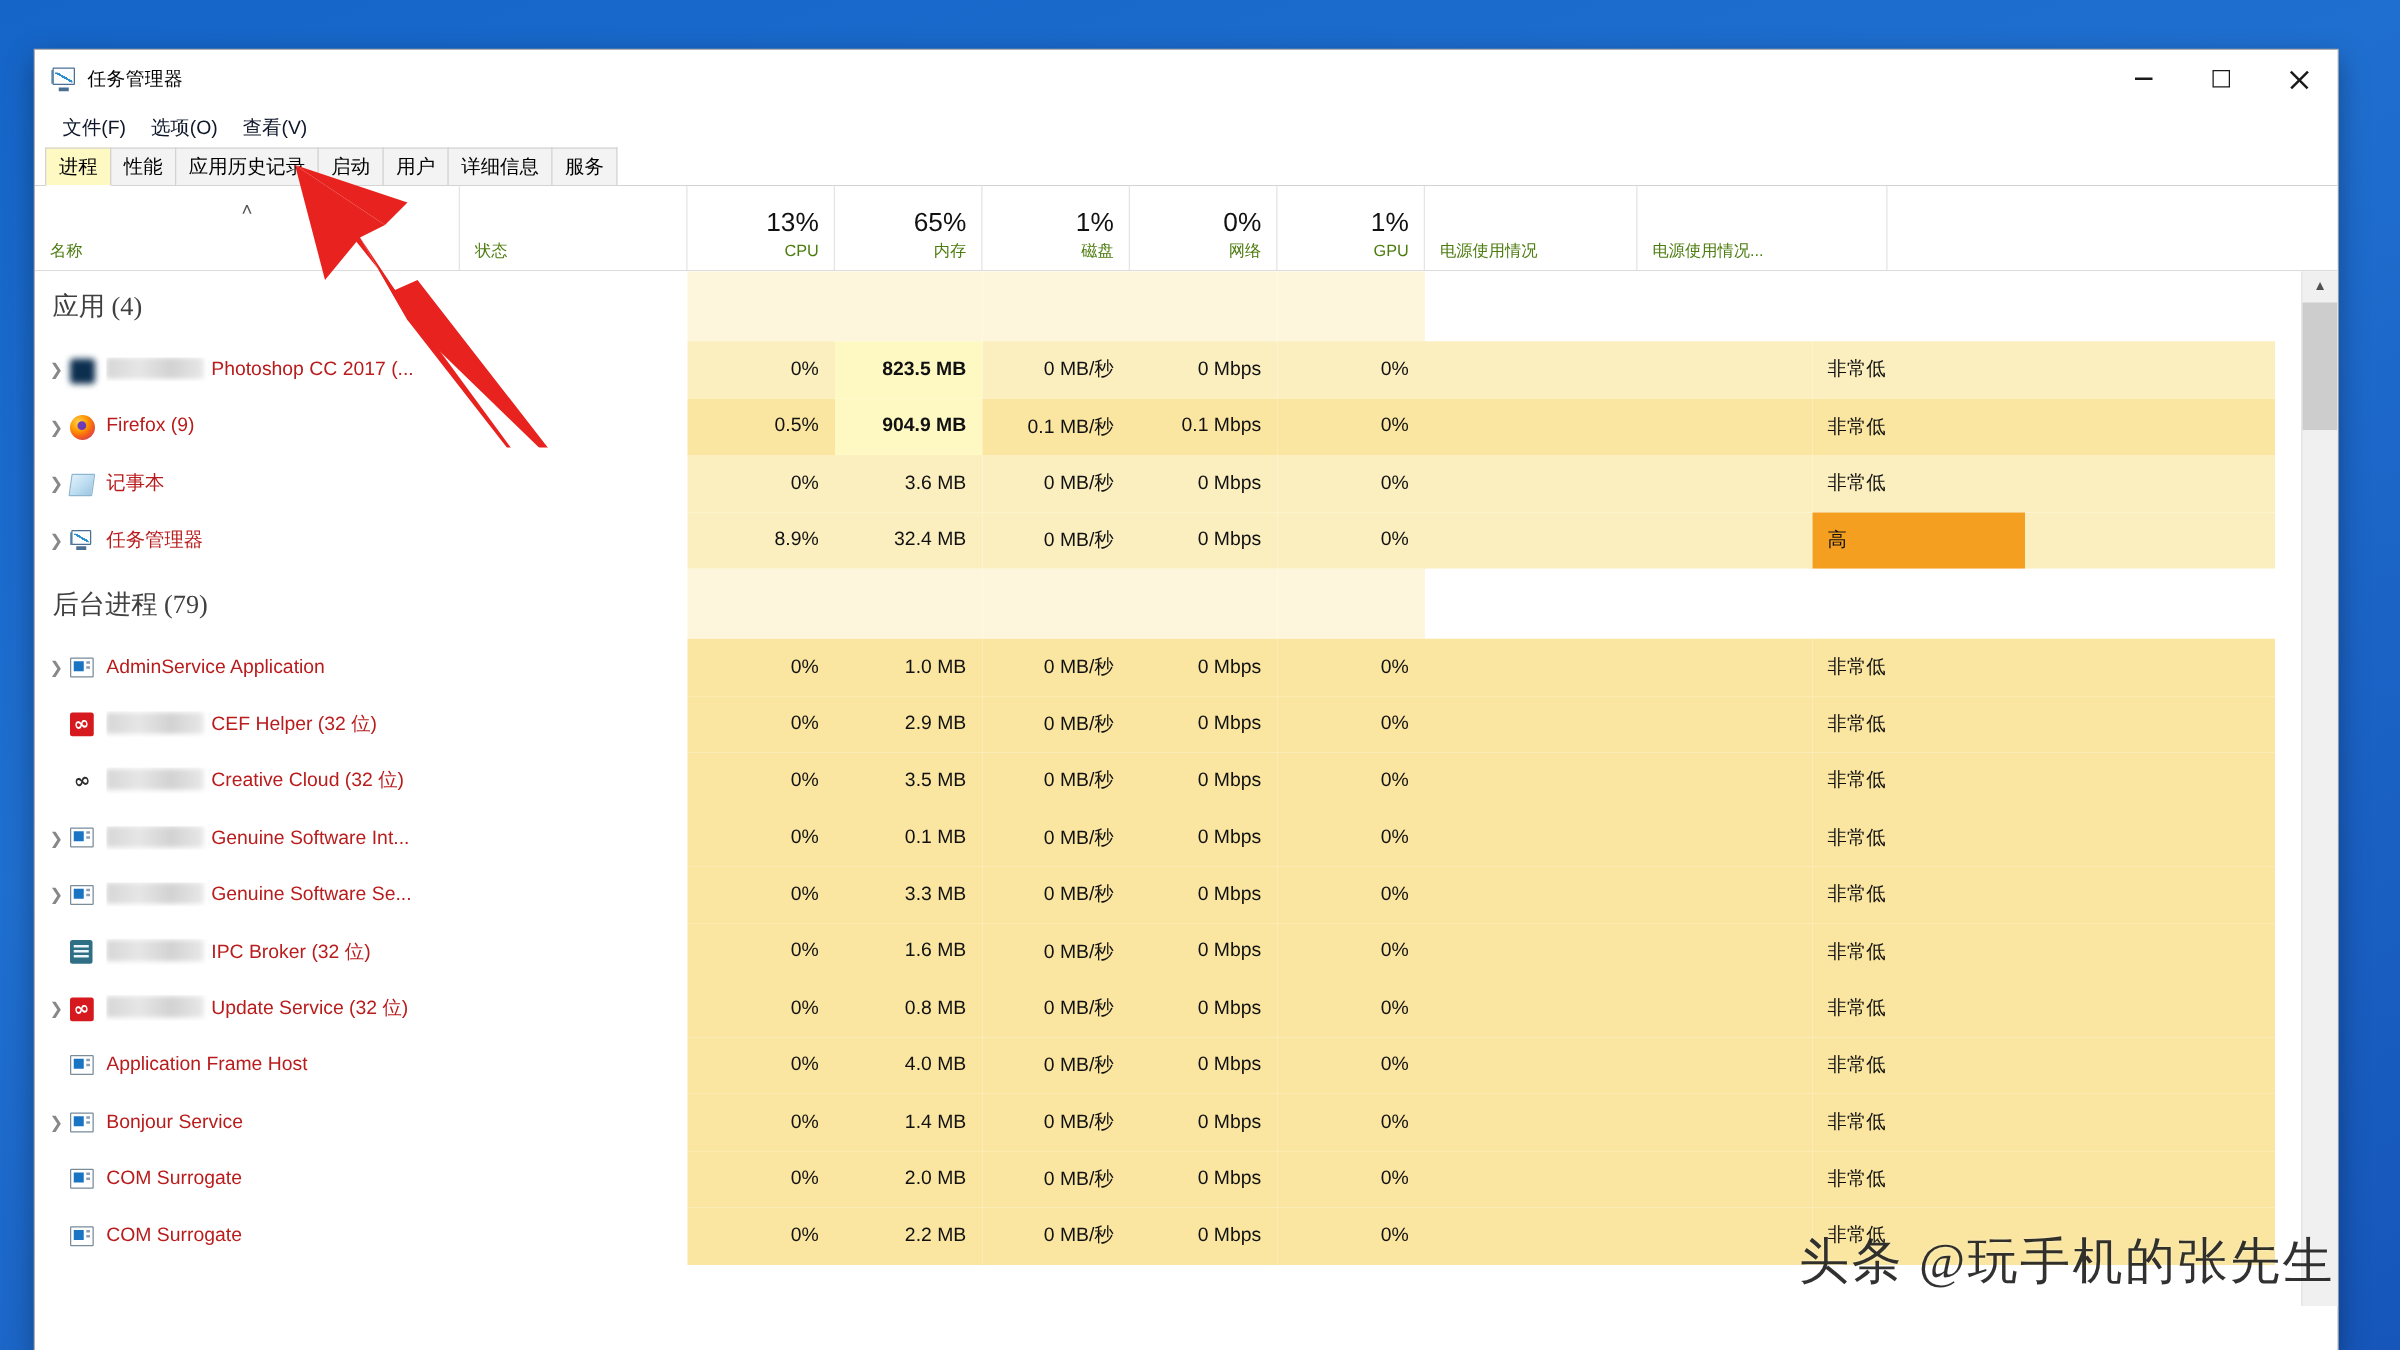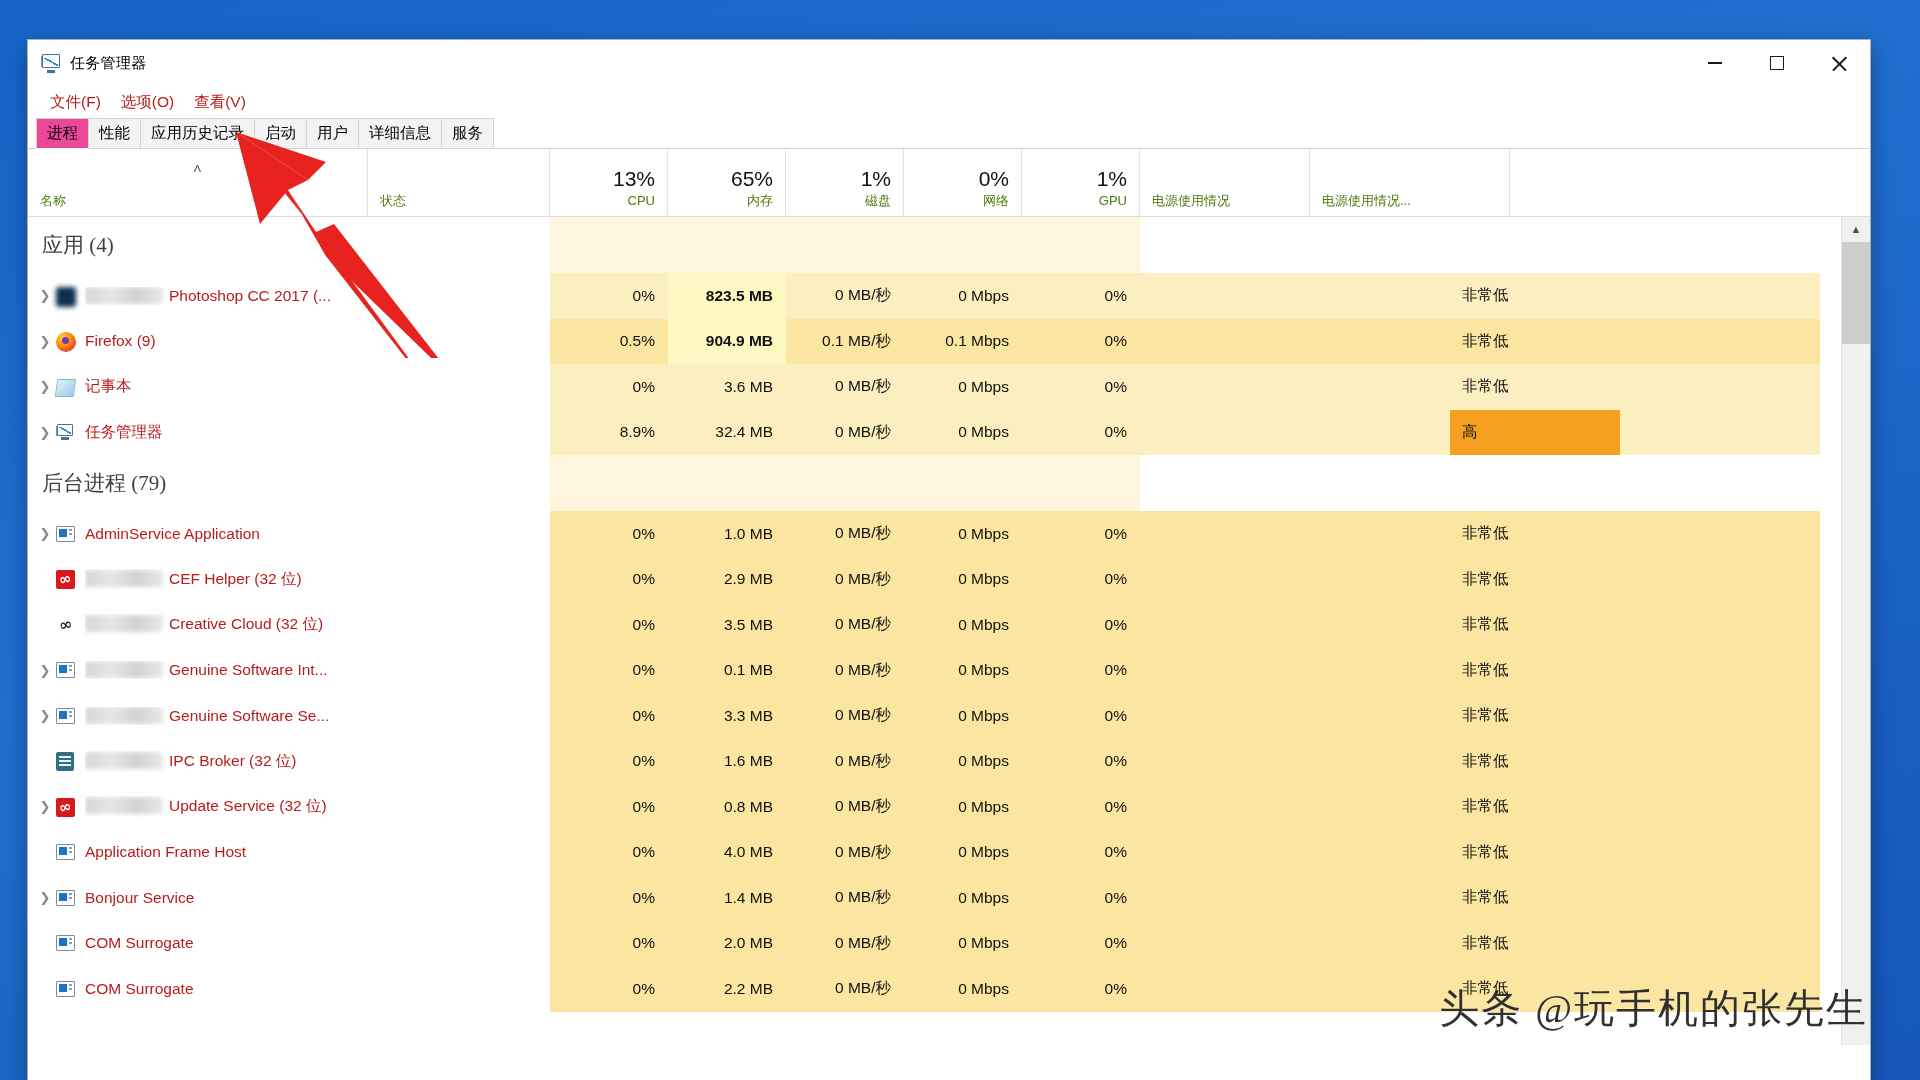--- a/index.html
+++ b/index.html
@@ -81,21 +81,21 @@
   .glyph-close::after  { transform: rotate(-45deg); }
 
   
   #menubar {
     height: 32px;
     display: flex; align-items: center;
     padding-left: 12px;
     background: #ffffff;
   }
   .menu-item {
-    font-size: 15.5px; color: #b91c1c;
+    font-size: 15.5px; color: #0f172a;
     padding: 3px 10px;
     cursor: default;
   }
 
   
   #tabstrip {
     display: flex; align-items: flex-end;
     height: 31px;
     padding-left: 8px;
     background: #ffffff;
@@ -107,21 +107,21 @@
     height: 30px;
     display: flex; align-items: center;
     border: 1px solid #d3d3d3;
     border-bottom: none;
     background: #f3f3f3;
     margin-right: -1px;
     cursor: default;
     position: relative;
   }
   .tab.active {
-    background: #ec4899;
+    background: #fef9c3;
     z-index: 2;
     margin-bottom: -1px;
     height: 31px;
     border-bottom: 1px solid #ffffff;
   }
 
   
   #table-wrap { position: relative; background: #fff; }
   #header-row {
     display: flex;

